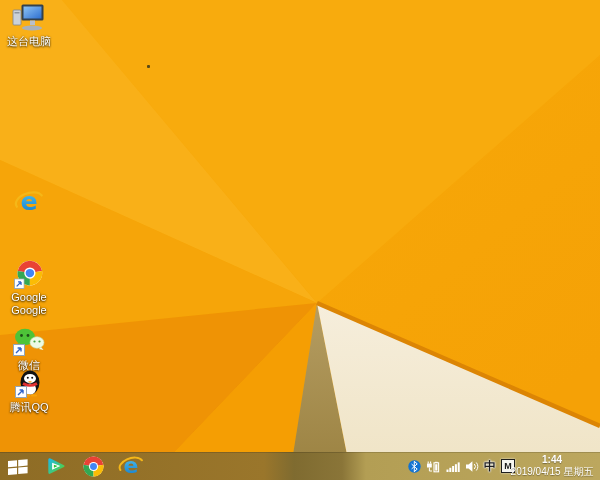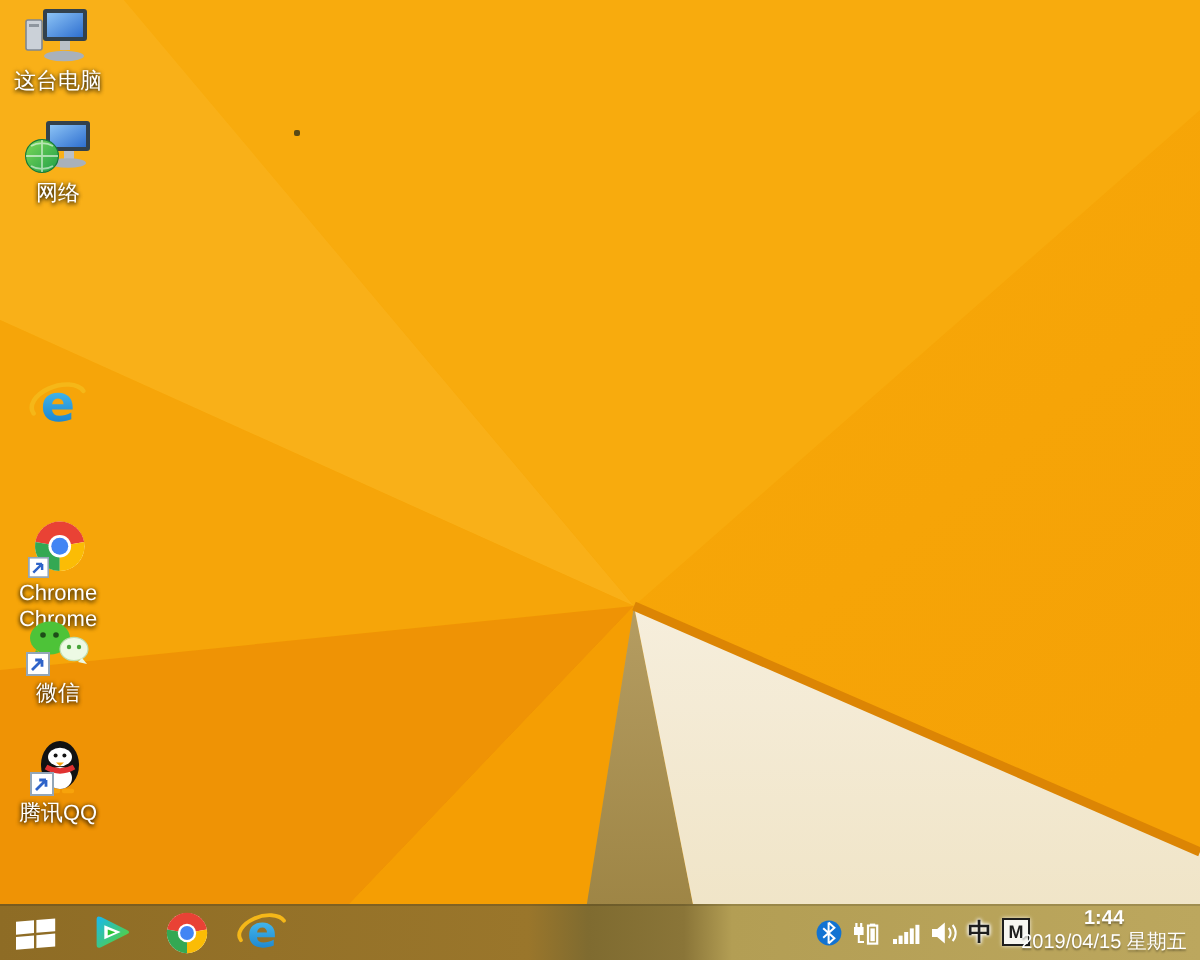--- a/index.html
+++ b/index.html
@@ -113,56 +113,43 @@
         <rect x="2" y="7" width="8" height="15" rx="1" fill="#CBD1D8" stroke="#7F8791" stroke-width="0.8"></rect>
         <rect x="3.5" y="9" width="5" height="1.5" fill="#8E969F"></rect>
         <rect x="10.5" y="1.5" width="22" height="16" rx="1.5" fill="#33414C"></rect>
         <rect x="12.5" y="3.5" width="18" height="12" fill="url(#scr)"></rect>
         <rect x="19" y="17.5" width="5" height="4.5" fill="#B9C0C9"></rect>
       </svg>
     </div>
     <div class="lbl">这台电脑</div>
   </div>
 
-  <div class="dicon" style="top:59px">
-    <div class="ic">
-      <svg width="36" height="30" viewBox="0 0 36 30">
-        <rect x="12" y="1.5" width="22" height="15" rx="1.5" fill="#33414C"></rect>
-        <rect x="14" y="3.5" width="18" height="11" fill="url(#scr)"></rect>
-        <rect x="21" y="16.5" width="5" height="4" fill="#B9C0C9"></rect>
-        <ellipse cx="23" cy="22.5" rx="9" ry="2.4" fill="#A9B1BA"></ellipse>
-        <circle cx="10" cy="19" r="8.2" fill="url(#globe)" stroke="#157A3A" stroke-width="0.6"></circle>
-        <path d="M2 19 H18 M10 11 V27 M4.5 14 a9 7 0 0 1 11 0 M4.5 24 a9 7 0 0 0 11 0" stroke="rgba(255,255,255,0.55)" stroke-width="0.9" fill="none"></path>
-      </svg>
-    </div>
-    <div class="lbl">网络</div>
-  </div>
 
 
   <div class="dicon" style="top:187px">
     <div class="ic">
       <svg width="30" height="30">
           <use href="#sym-ie"></use>
         </svg>
     </div>
   </div>
 
   <div class="dicon" style="top:259px">
     <div class="ic">
       <svg width="30" height="30" viewBox="0 0 34 34">
         <use href="#sym-chrome" width="32" height="32" x="2" y="0"></use>
         <svg x="0" y="22" width="12" height="12">
             <use href="#sym-shortcut"></use>
           </svg>
       </svg>
     </div>
-    <div class="lbl">Chrome Chrome</div>
-  </div>
-
-  <div class="dicon" style="top:309px">
+    <div class="lbl">Google Google</div>
+  </div>
+
+  <div class="dicon" style="top:327px">
     <div class="ic">
       <svg width="34" height="30" viewBox="0 0 34 30">
         <ellipse cx="13" cy="10" rx="10" ry="8.2" fill="#4DC338"></ellipse>
         <path d="M6 16 l-1.5 4 4 -2" fill="#4DC338"></path>
         <circle cx="9.5" cy="8.5" r="1.4" fill="#1d4d18"></circle>
         <circle cx="16" cy="8.5" r="1.4" fill="#1d4d18"></circle>
         <ellipse cx="25" cy="15.5" rx="7" ry="5.8" fill="#EDFAE4" stroke="#BFDDB0" stroke-width="0.6"></ellipse>
         <path d="M29 20 l2.5 3 -4.5 -1" fill="#EDFAE4"></path>
         <circle cx="22.5" cy="14.5" r="1.1" fill="#47a43a"></circle>
         <circle cx="27.5" cy="14.5" r="1.1" fill="#47a43a"></circle>

